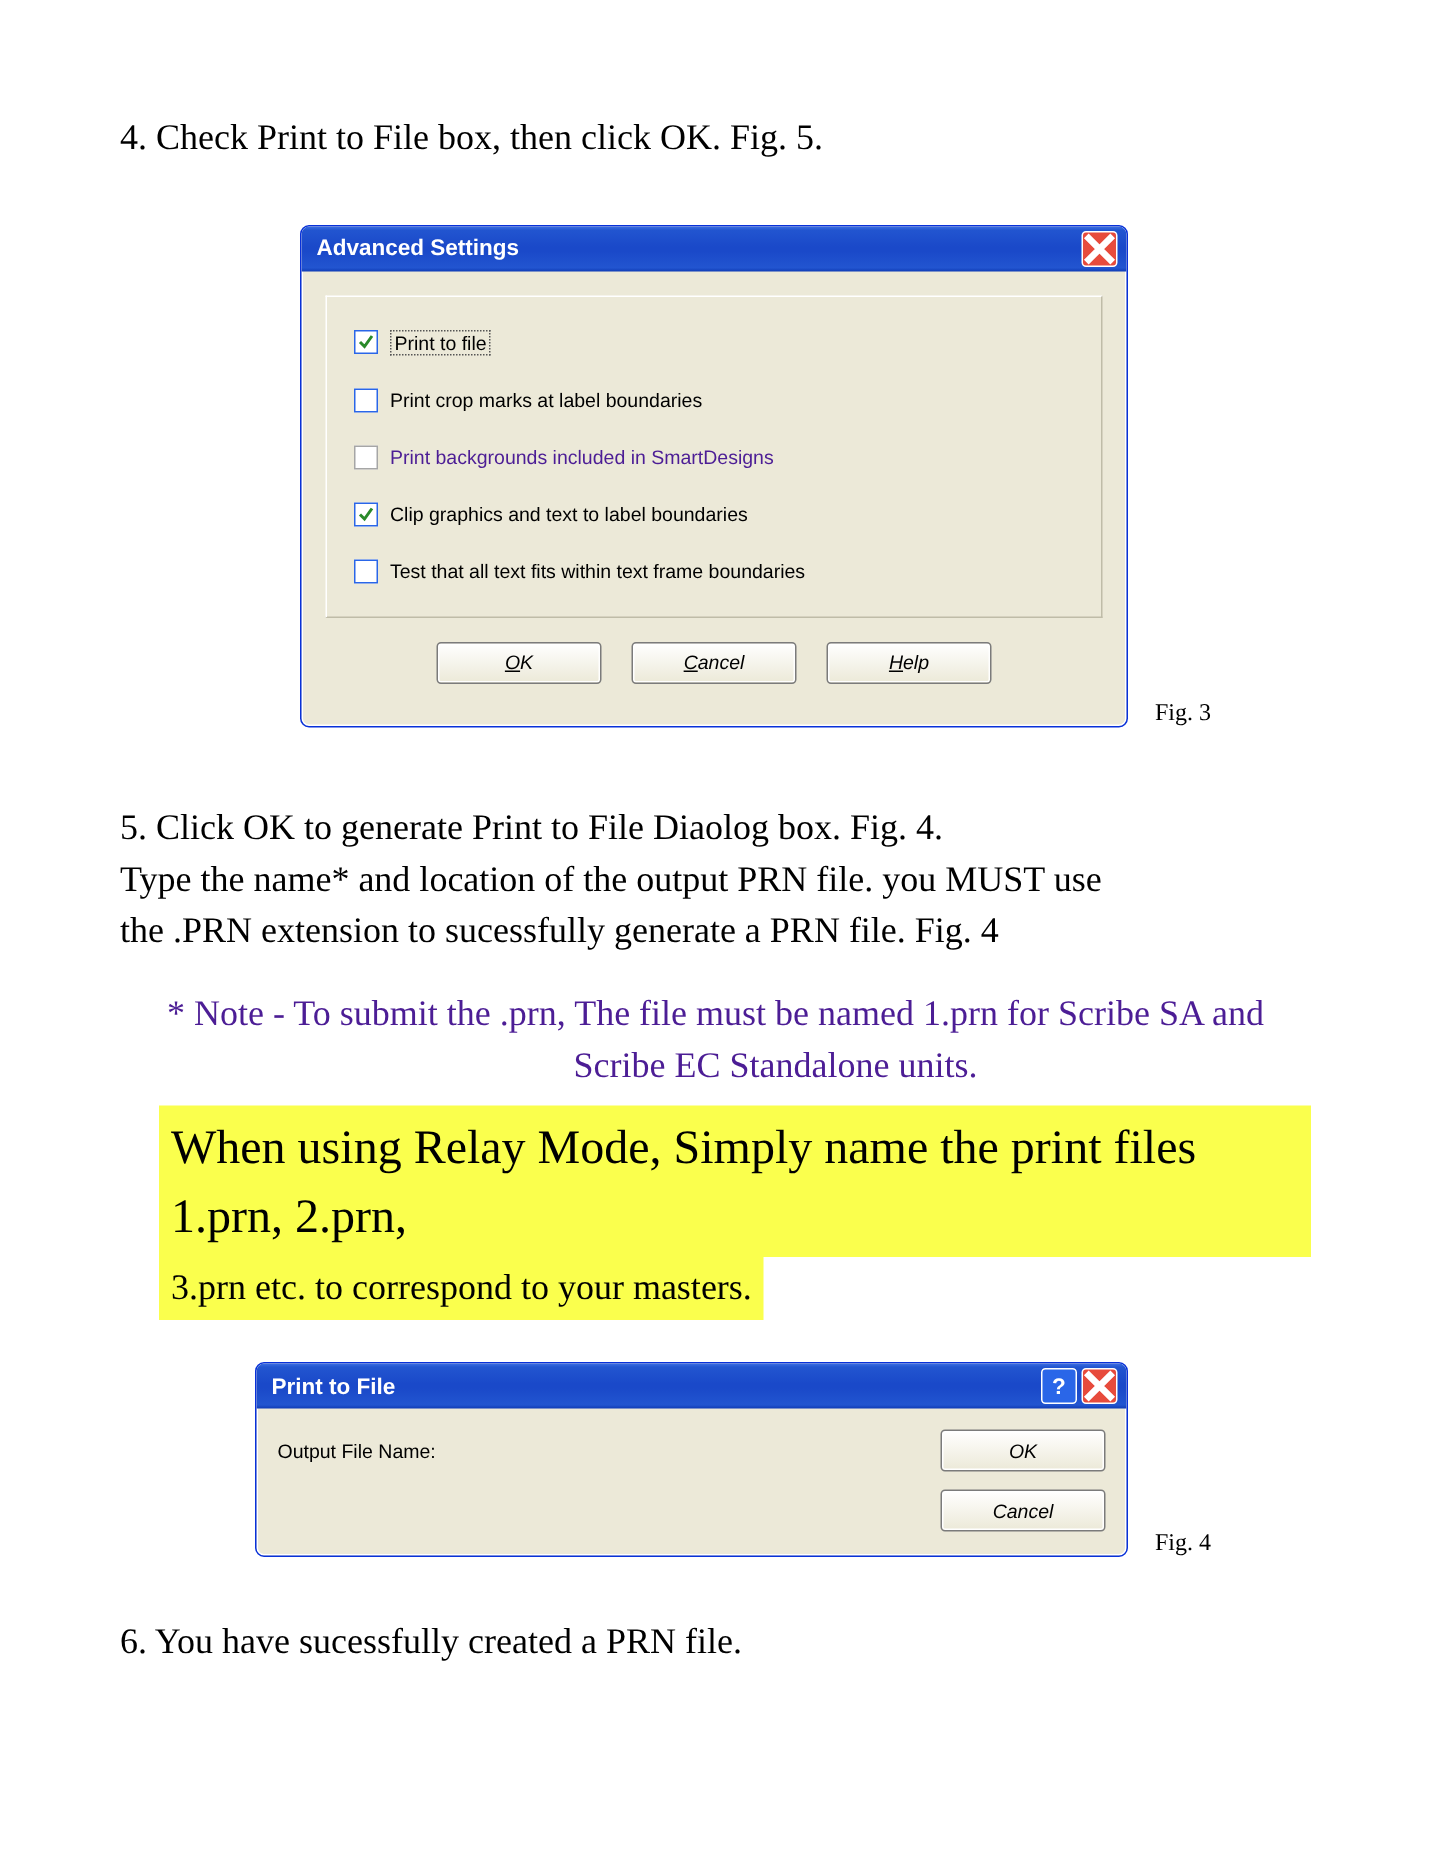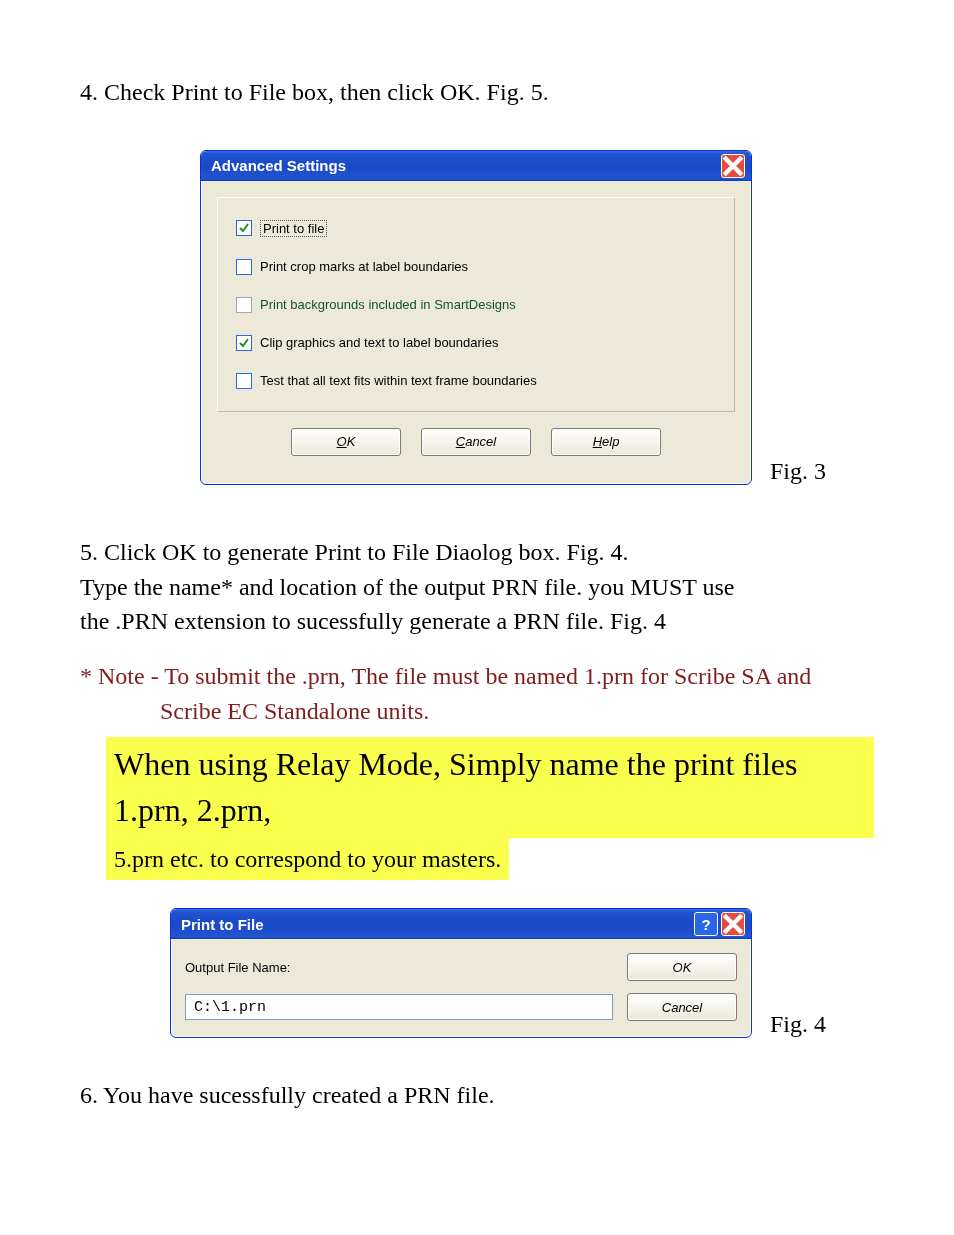--- a/index.html
+++ b/index.html
@@ -1,39 +1,39 @@
 <!DOCTYPE html>
 <html><head>
 <meta charset="utf-8">
 <style>
   html,body{margin:0;padding:0;background:#fff;font-family:"Times New Roman",serif;color:#000;}
   .page{width:954px;min-height:1235px;box-sizing:border-box;padding:75px 80px 60px 80px;position:relative;}
   .instr{font-size:24px;line-height:1.45;margin:0 0 20px 0;}
   .indent{margin-left:26px;}
-  .red{color:#7f1d1d;}
+  .red{color:#4c1d95;text-align:center;}
   .hl{background:#faff4d;display:inline-block;padding:4px 8px;margin-top:8px;}
   .fig-row{display:flex;align-items:flex-end;gap:18px;margin:40px 0 30px 0;justify-content:flex-start;}
-  .fig-cap{font-size:24px;font-family:"Times New Roman",serif;}
+  .fig-cap{font-size:16px;font-family:"Times New Roman",serif;}
   
   .xp-dialog{background:#ece9d8;border:1px solid #0831d9;border-radius:6px;font-family:Tahoma,Arial,sans-serif;font-size:13px;color:#000;box-shadow:0 0 0 1px #fff inset;overflow:hidden;}
   .xp-titlebar{background:linear-gradient(to bottom,#3a6ee3 0%,#2255d0 8%,#1a49c9 45%,#1a49c9 55%,#2255d0 92%,#0f3bb5 100%);
     color:#fff;font-weight:bold;font-size:15px;height:30px;display:flex;align-items:center;padding:0 6px 0 10px;border-top-left-radius:5px;border-top-right-radius:5px;}
   .xp-titlebar .title{flex:1;}
   .xp-close,.xp-help{width:22px;height:22px;margin-left:3px;border:1px solid #fff;border-radius:3px;display:flex;align-items:center;justify-content:center;font-family:Arial,sans-serif;}
   .xp-close{background:#e74b3c;color:#fff;font-weight:bold;font-size:15px;}
   .xp-help{background:#2a66e8;color:#fff;font-weight:bold;font-size:15px;}
   .xp-body{padding:16px;}
   .xp-group{background:#ece9d8;border:1px solid #fff;border-right-color:#bfbca8;border-bottom-color:#bfbca8;padding:22px 18px 22px 18px;}
   .xp-check-row{display:flex;align-items:center;gap:8px;margin:0 0 22px 0;font-size:13px;}
   .xp-check-row:last-child{margin-bottom:0;}
   .xp-check{width:14px;height:14px;border:1px solid #2a66e8;background:#fff;display:flex;align-items:center;justify-content:center;flex:none;}
   .xp-check.checked svg{display:block;}
   .xp-check svg{display:none;width:10px;height:10px;}
   .xp-check.disabled{border-color:#a6a6a6;}
-  .xp-label.disabled{color:#14532d;}
+  .xp-label.disabled{color:#4c1d95;}
   .dotted{border:1px dotted #555;padding:0 2px;}
   .xp-buttons{display:flex;justify-content:center;gap:20px;padding:16px 10px 12px 10px;}
   .xp-btn{min-width:88px;height:26px;background:linear-gradient(#fff,#ece9d8);border:1px solid #7b7b7b;border-radius:3px;font-family:Tahoma,Arial,sans-serif;font-size:13px;display:flex;align-items:center;justify-content:center;box-shadow:0 0 0 1px #fff inset;padding:0 10px;font-style:italic;}
   .u{text-decoration:underline;}
   
   .ptf-body{padding:14px 14px 16px 14px;display:grid;grid-template-columns:1fr auto;grid-template-rows:auto auto;column-gap:14px;row-gap:12px;align-items:center;}
   .ptf-label{grid-column:1;grid-row:1;font-size:13px;}
   .ptf-input{grid-column:1;grid-row:2;height:24px;border:1px solid #7b9ec6;background:#fff;font-family:"Consolas","Courier New",monospace;font-size:15px;padding:0 8px;display:flex;align-items:center;}
   .ptf-ok{grid-column:2;grid-row:1;}
   .ptf-cancel{grid-column:2;grid-row:2;}
@@ -112,38 +112,37 @@
 
   <p class="instr" style="margin-top:50px;margin-bottom:0;">5. Click OK to generate Print to File Diaolog box. Fig. 4.</p>
   <p class="instr indent" style="margin:0;">Type the name* and location of the output PRN file. you MUST use</p>
   <p class="instr indent" style="margin:0 0 20px 0;">the .PRN extension to sucessfully generate a PRN file. Fig. 4</p>
 
   <p class="instr indent red" style="margin:0;">* Note - To submit the .prn, The file must be named 1.prn for Scribe SA and</p>
   <p class="instr red" style="margin:0 0 8px 0;margin-left:80px;">Scribe EC Standalone units.</p>
 
   <div class="indent" style="margin-bottom:10px;">
     <span class="hl instr" style="margin:0;font-size:32px;">When using Relay Mode, Simply name the print files 1.prn, 2.prn,</span><br>
-    <span class="hl instr" style="margin:0;font-size:24px;">5.prn etc. to correspond to your masters.</span>
+    <span class="hl instr" style="margin:0;font-size:24px;">3.prn etc. to correspond to your masters.</span>
   </div>
 
   <div class="fig-row" style="margin-top:28px;">
     <div class="xp-dialog fig4-dialog">
       <div class="xp-titlebar">
         <span class="title">Print to File</span>
         <div class="xp-help">?</div>
         <div class="xp-close">
           <svg viewBox="0 0 10 10">
               <path d="M1 1 L9 9 M9 1 L1 9" stroke="#fff" stroke-width="2"></path>
             </svg>
         </div>
       </div>
       <div class="ptf-body">
         <span class="ptf-label">Output File Name:</span>
         <div class="xp-btn ptf-ok">OK</div>
-        <div class="ptf-input">C:\1.prn</div>
         <div class="xp-btn ptf-cancel">Cancel</div>
       </div>
     </div>
     <span class="fig-cap">Fig. 4</span>
   </div>
 
   <p class="instr" style="margin-top:40px;">6. You have sucessfully created a PRN file.</p>
 
 </div>
 

